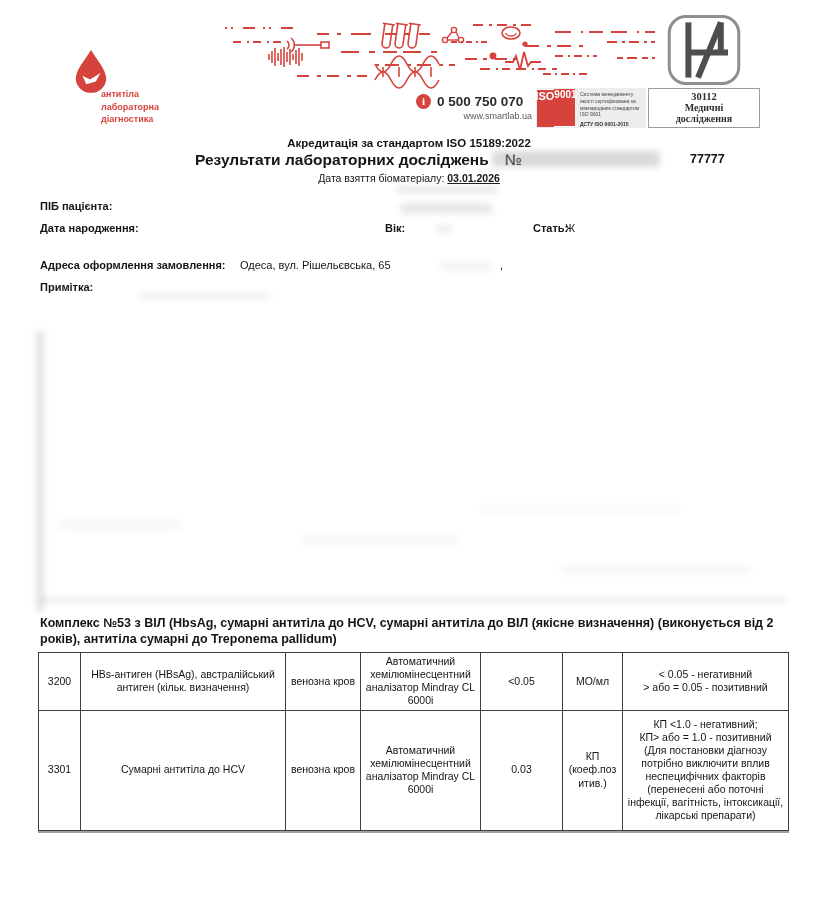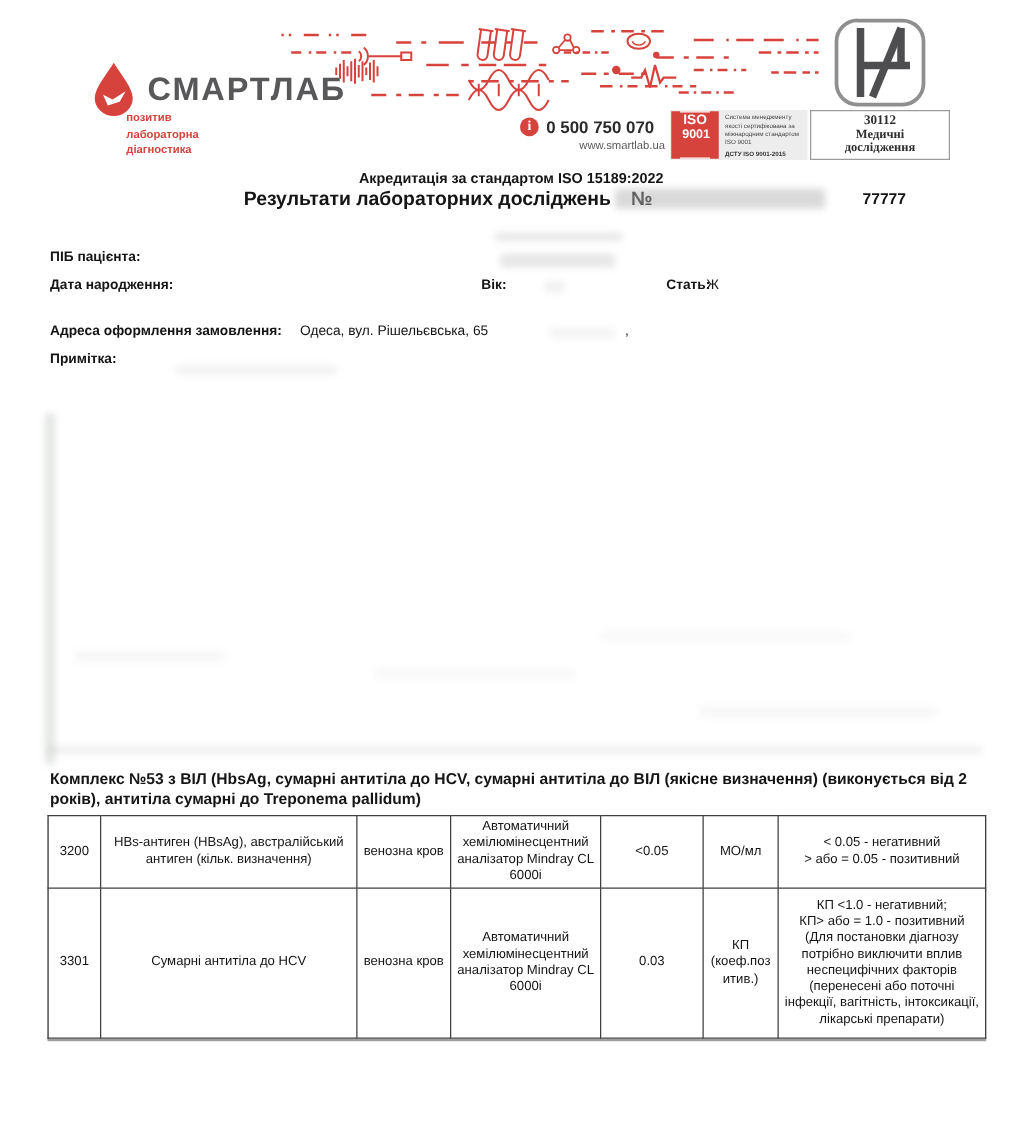--- a/index.html
+++ b/index.html
@@ -15,21 +15,21 @@
   .tagline{left:101px;top:88px;font-size:9px;font-weight:bold;color:#d6433d;line-height:1.4;}
   .license-block{left:238px;top:95px;width:156px;text-align:right;font-size:7.5px;color:#3c3c3c;line-height:1.9;}
   .phone-block{left:416px;top:94px;width:116px;}
   .phone-line{display:flex;align-items:center;}
   .phone-icon{width:15px;height:15px;border-radius:50%;background:#d6433d;color:#fff;font-weight:bold;
     font-size:11px;line-height:15px;text-align:center;font-family:"Liberation Serif",serif;flex:0 0 15px;}
   .phone-number{font-size:13.5px;font-weight:bold;color:#2b2b2b;margin-left:6px;white-space:nowrap;}
   .website{font-size:9px;color:#5a5a5a;text-align:right;margin-top:2px;}
   .iso-block{left:536px;top:88px;width:110px;height:40px;background:#ededed;display:flex;}
   .iso-square{width:38px;height:38px;margin:1px;background:#d6433d;color:#fff;text-align:center;
-    display:flex;flex-direction:column;justify-content:center;}
+    display:flex;flex-direction:row;justify-content:center;}
   .iso-square .l1{font-size:11px;font-weight:bold;line-height:1;border-top:1px solid #fff;width:24px;margin:0 auto;padding-top:1px;}
   .iso-square .l2{font-size:10px;font-weight:bold;line-height:1.1;border-bottom:1px solid #fff;width:24px;margin:0 auto;padding-bottom:13px;text-align:right;}
   .iso-texts{padding:3px 2px 2px 4px;width:64px;}
   .iso-desc{font-size:5px;line-height:1.35;color:#444;}
   .iso-dstu{font-size:5px;font-weight:bold;color:#333;margin-top:3px;}
   .accr-box{left:648px;top:88px;width:110px;height:38px;border:1px solid #9c9c9c;text-align:center;
     font-family:"Liberation Serif",serif;font-weight:bold;color:#2e2e2e;}
   .accr-code{font-size:10.5px;margin-top:2px;}
   .accr-name{font-size:10px;line-height:1.1;width:84px;margin:0 auto;}
   .na-logo{left:663px;top:14px;}
@@ -64,24 +64,23 @@
 </head>
 <body>
 
 <div class="page">
 
   <div class="abs logo-row">
     <svg width="38" height="46" viewBox="0 0 40 48">
       <path d="M20,2 C14,12 4,23 4,32 a16,15 0 0 0 32,0 C36,23 26,12 20,2 Z" fill="#d6433d"></path>
       <path d="M11,29 l8,4 11,-7 -5,9 -10,3 z" fill="#ffffff"></path>
     </svg>
-    <span class="logo-text">СМАРТЛАБ</span>
   </div>
   <div class="abs tagline">
-    <div>позитив</div>
+    <div>антитіла</div>
     <div>лабораторна</div>
     <div>діагностика</div>
   </div>
 
   <svg class="abs" style="left:225px;top:12px;" width="430" height="84" viewBox="0 0 430 84">
     <g stroke="#d6433d" stroke-width="2" fill="none">
       <line x1="0" y1="16" x2="70" y2="16" stroke-dasharray="2 4 2 10 12 8"></line>
       <line x1="92" y1="22" x2="205" y2="22" stroke-dasharray="12 8 4 10 20 14"></line>
       <line x1="248" y1="13" x2="312" y2="13" stroke-dasharray="10 6 3 5"></line>
       <line x1="330" y1="20" x2="430" y2="20" stroke-dasharray="16 10 2 6 14 8"></line>
@@ -200,20 +199,24 @@
       </g>
     </svg>
   </div>
 
   <div class="abs accred-title">Акредитація за стандартом ISO 15189:2022</div>
   <div class="abs results-heading">
     <span>Результати лабораторних досліджень</span><span class="results-number-label">№</span>
   </div>
   <div class="blur-blob" style="left:492px;top:151px;width:168px;height:16px;opacity:.5;"></div>
   <div class="abs order-code">77777</div>
+  <div class="abs date-line">
+    <span>Дата взяття біоматеріалу:</span>
+    <span class="date-value">03.01.2026</span>
+  </div>
   <div class="blur-blob" style="left:396px;top:186px;width:102px;height:7px;opacity:.3;"></div>
 
   <div class="abs lbl" style="left:40px;top:200px;">ПІБ пацієнта:</div>
   <div class="blur-blob" style="left:400px;top:203px;width:92px;height:11px;opacity:.32;"></div>
 
   <div class="abs lbl" style="left:40px;top:222px;">Дата народження:</div>
   <div class="abs lbl" style="left:385px;top:222px;">Вік:</div>
   <div class="blur-blob" style="left:436px;top:225px;width:16px;height:9px;opacity:.2;"></div>
   <div class="abs lbl" style="left:497px;top:222px;margin-left:36px;">Стать:</div>
   <div class="abs val" style="left:565px;top:222px;">Ж</div>

